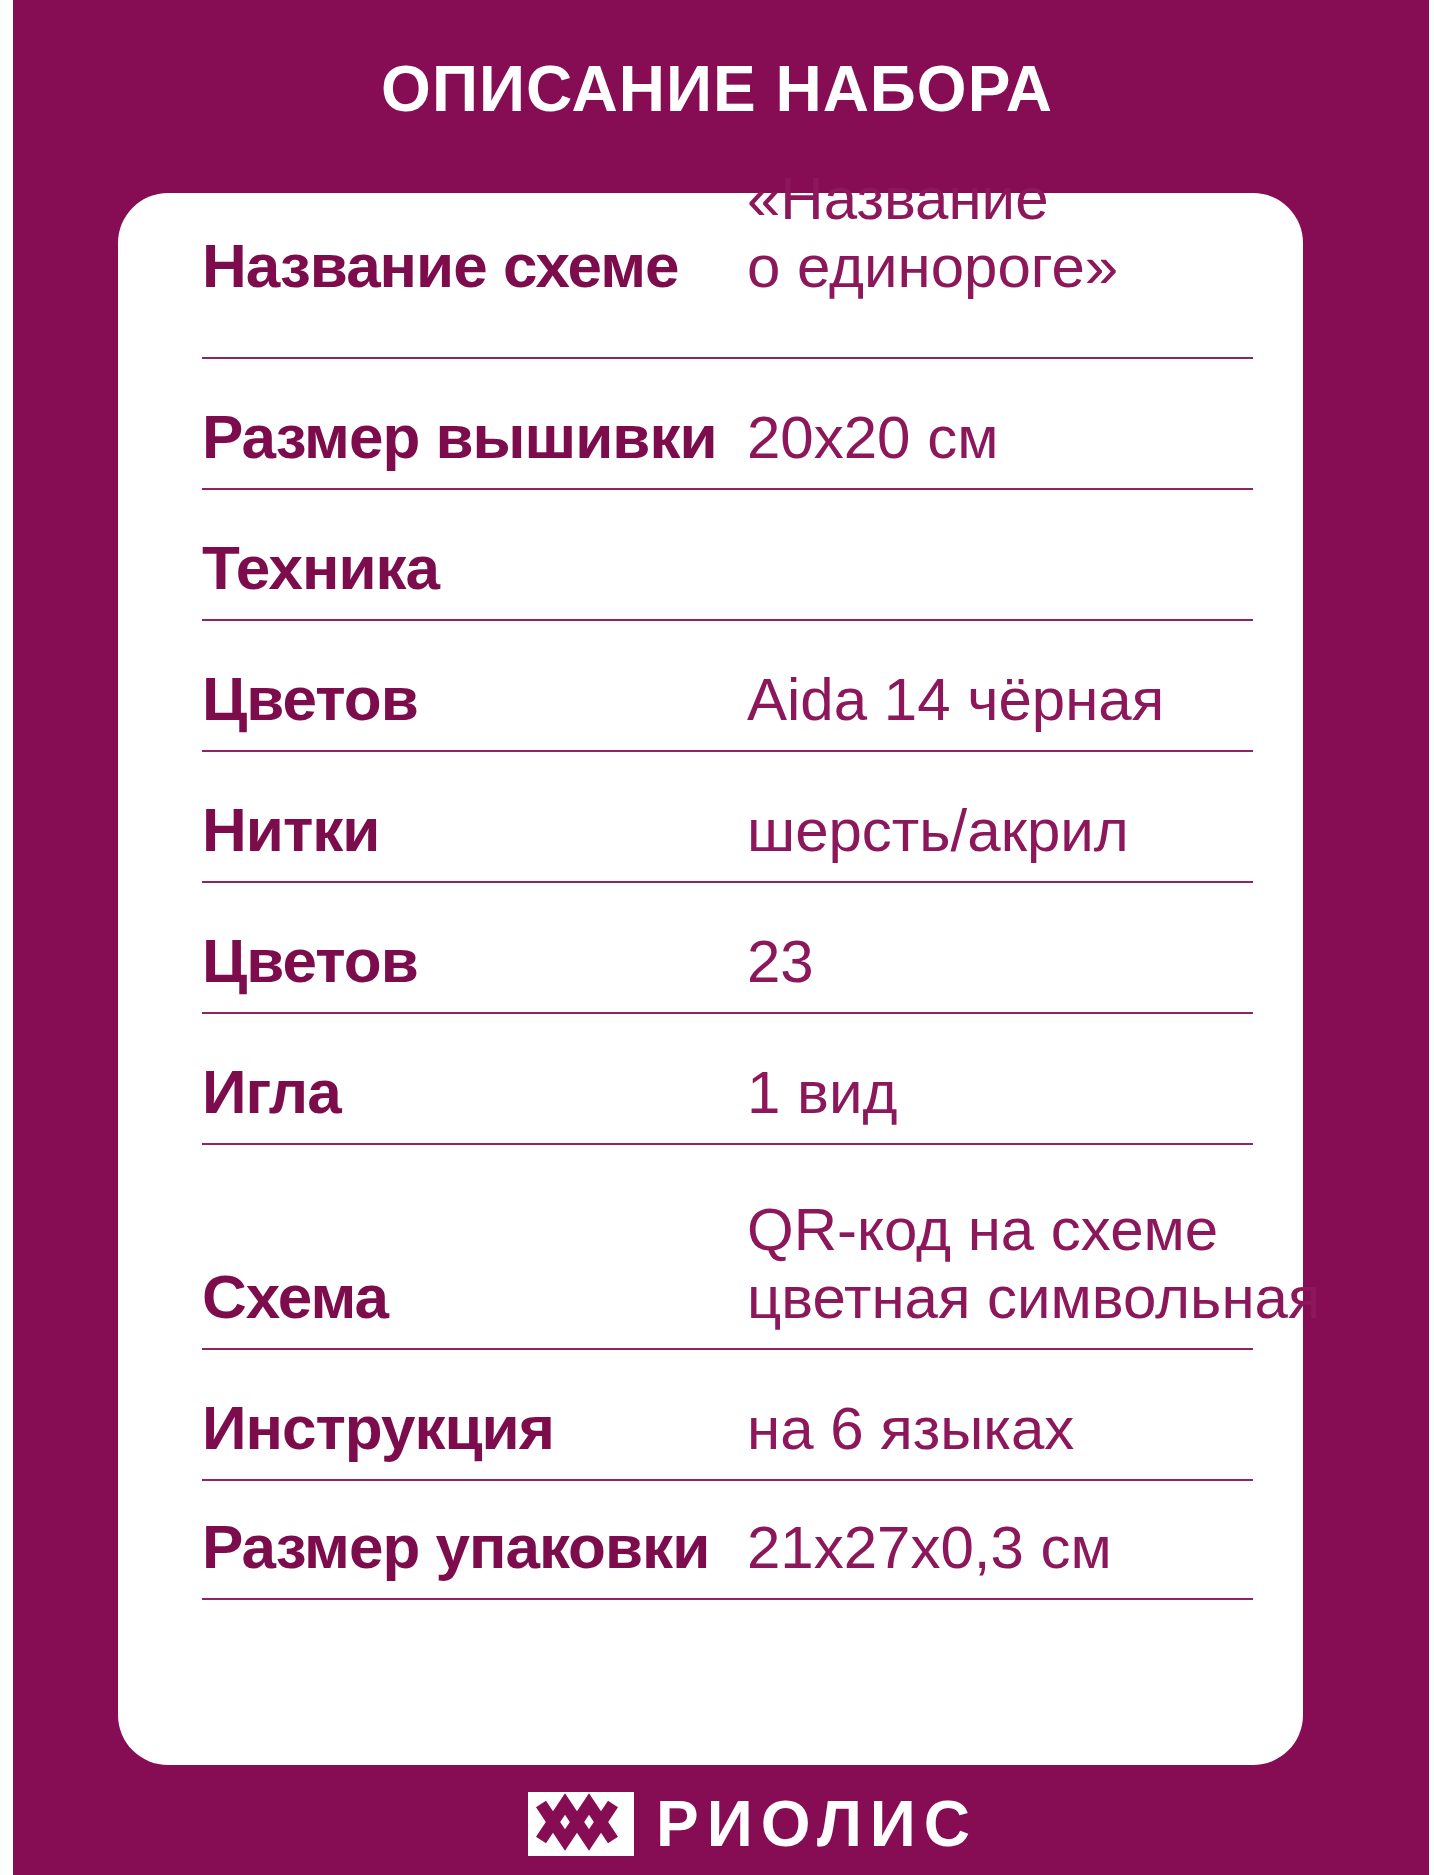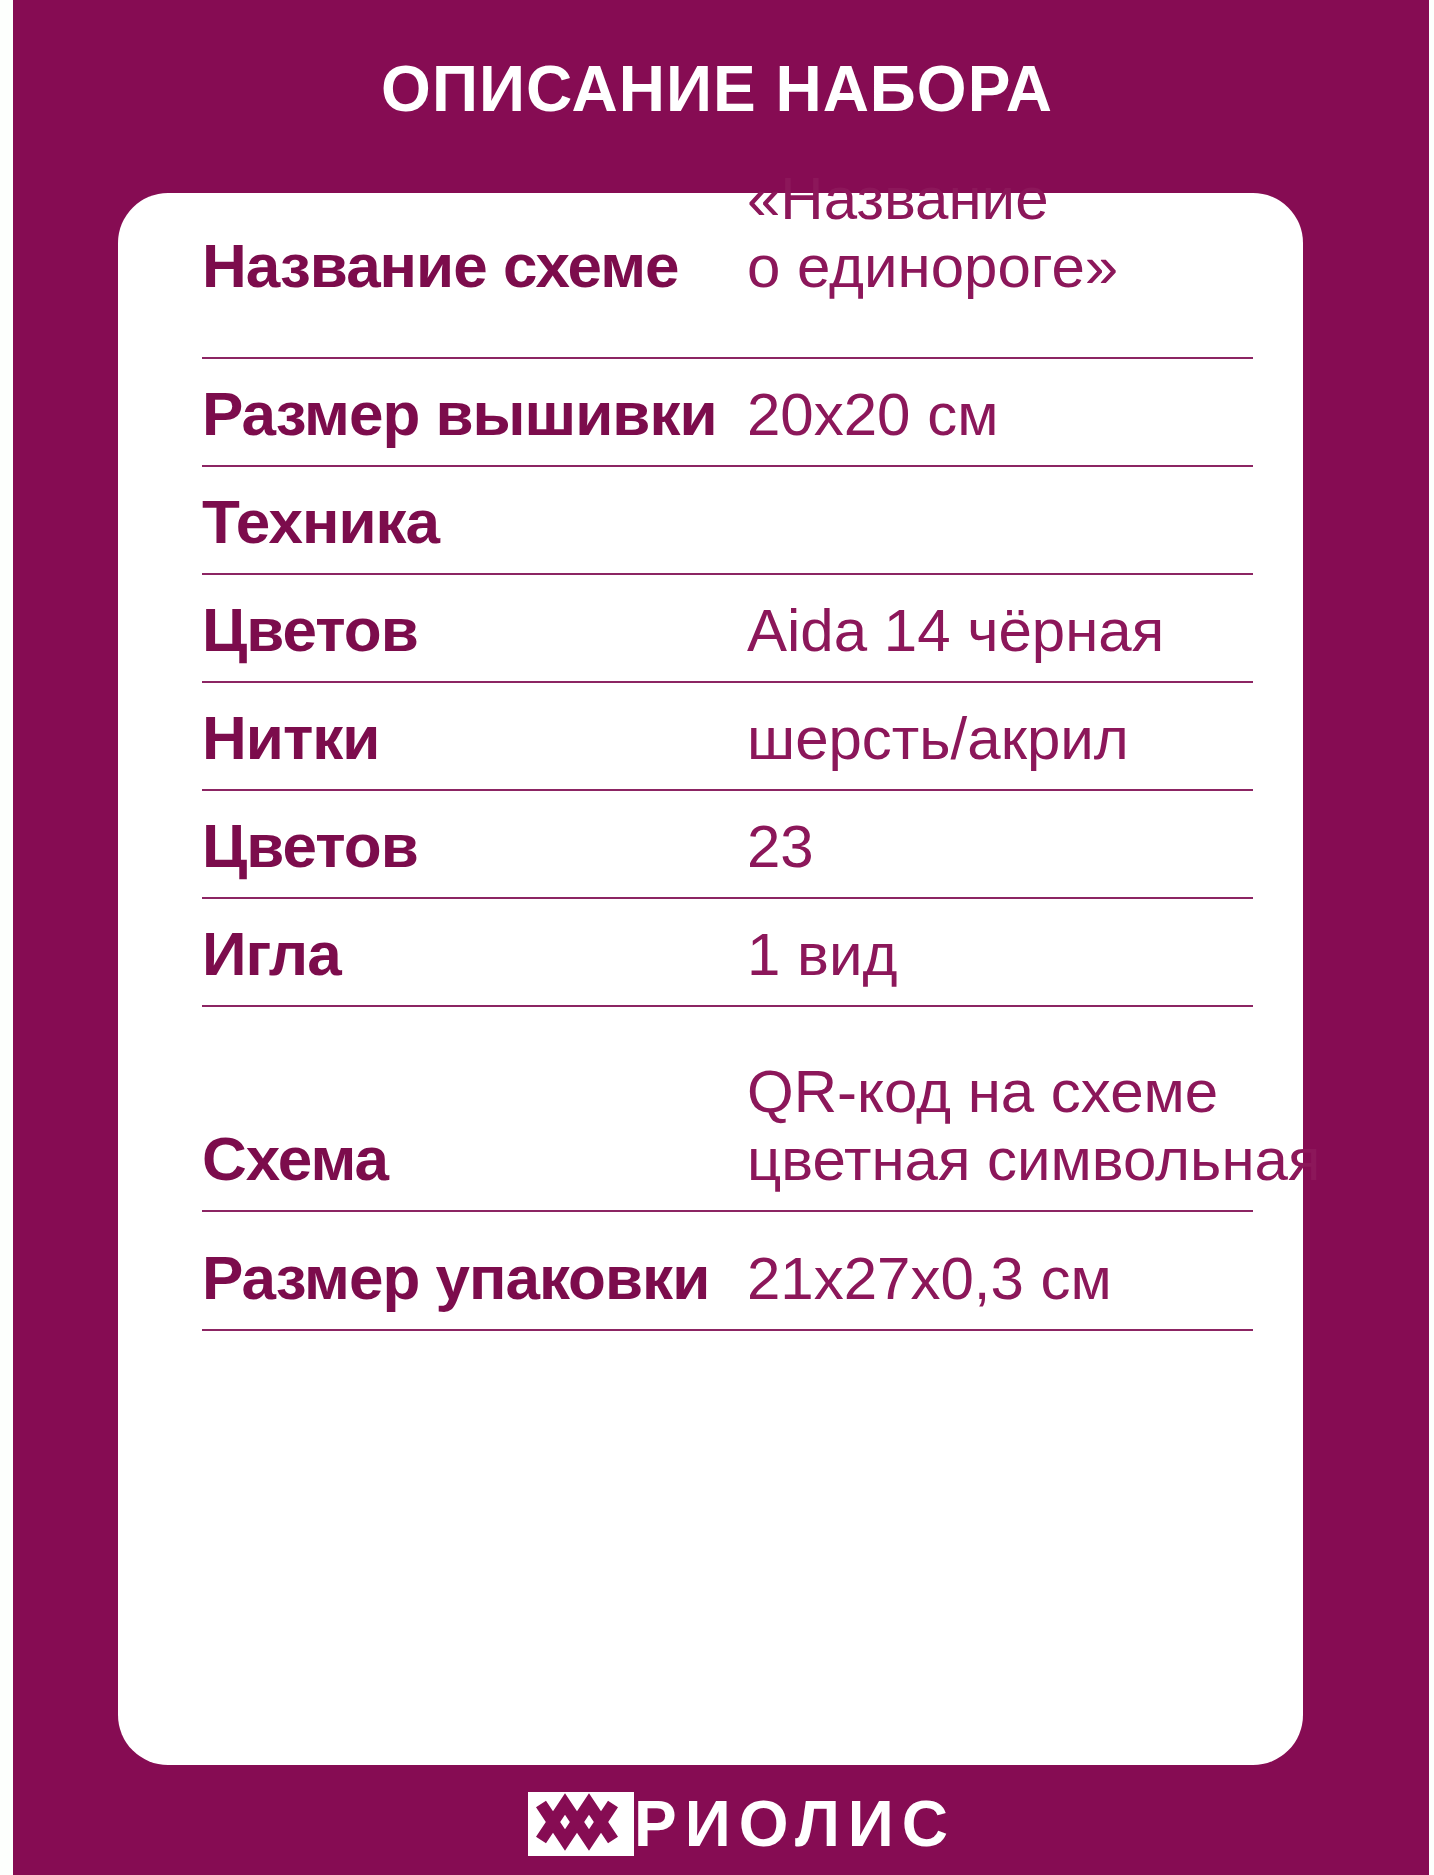--- a/index.html
+++ b/index.html
@@ -42,21 +42,21 @@
     border-radius: 50px;
     padding: 0 50px 0 84px;
   }
   .row {
     display: flex;
     align-items: flex-end;
     box-sizing: border-box;
     border-bottom: 2px solid #8C2563;
     padding-bottom: 16px;
   }
-  .row--std   { height: 108px; }
+  .row--std   { height: 131px; }
   .row--first { height: 166px; padding-bottom: 56px; }
   .row--big   { height: 205px; }
   .row--last  { height: 119px; }
   .row .label {
     flex: 0 0 545px;
     width: 545px;
     font-size: 62px;
     font-weight: bold;
     color: #7C0C4C;
     letter-spacing: -1px;
@@ -67,20 +67,21 @@
     color: #8C175A;
     line-height: 1.13;
     white-space: nowrap;
   }
   .footer {
     position: absolute;
     left: 528px;
     top: 1787px;
     display: flex;
     align-items: center;
+    gap: 22px;
   }
   .logo-box {
     width: 106px;
     height: 64px;
     background: #ffffff;
     display: flex;
     align-items: center;
     justify-content: center;
   }
   .brand {
@@ -141,20 +142,26 @@
             <div>1 вид</div>
           </div>
         </div>
         <div class="row row--big">
           <div class="label">Схема</div>
           <div class="value">
             <div>QR-код на схеме</div>
             <div>цветная символьная</div>
           </div>
         </div>
+        <div class="row row--std">
+          <div class="label">Инструкция</div>
+          <div class="value">
+            <div>на 6 языках</div>
+          </div>
+        </div>
         <div class="row row--last">
           <div class="label">Размер упаковки</div>
           <div class="value">
             <div>21х27х0,3 см</div>
           </div>
         </div>
       </div>
   </div>
 
   <div class="footer">

